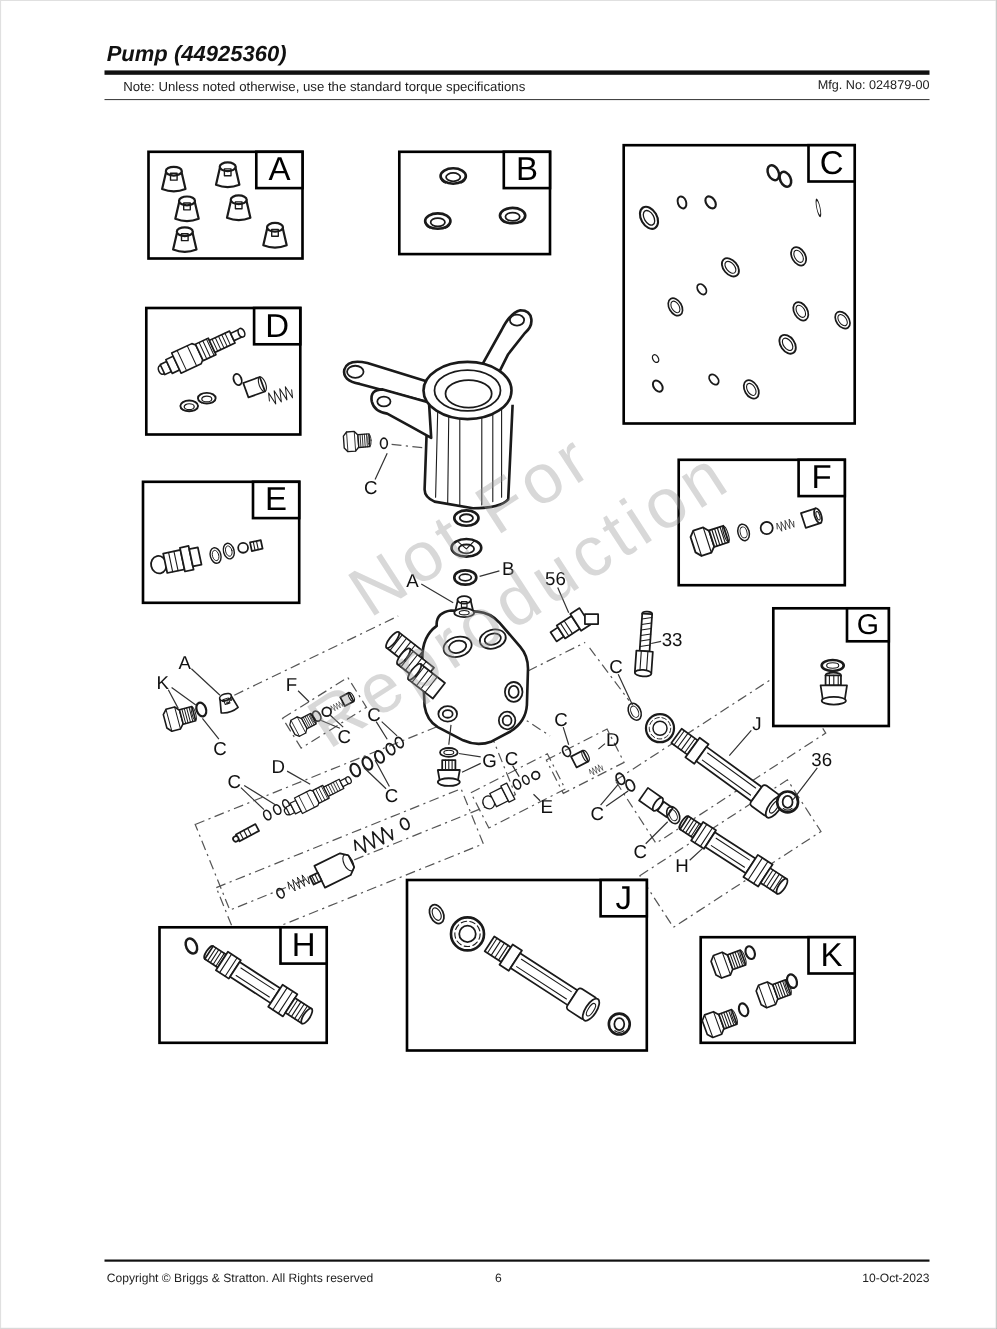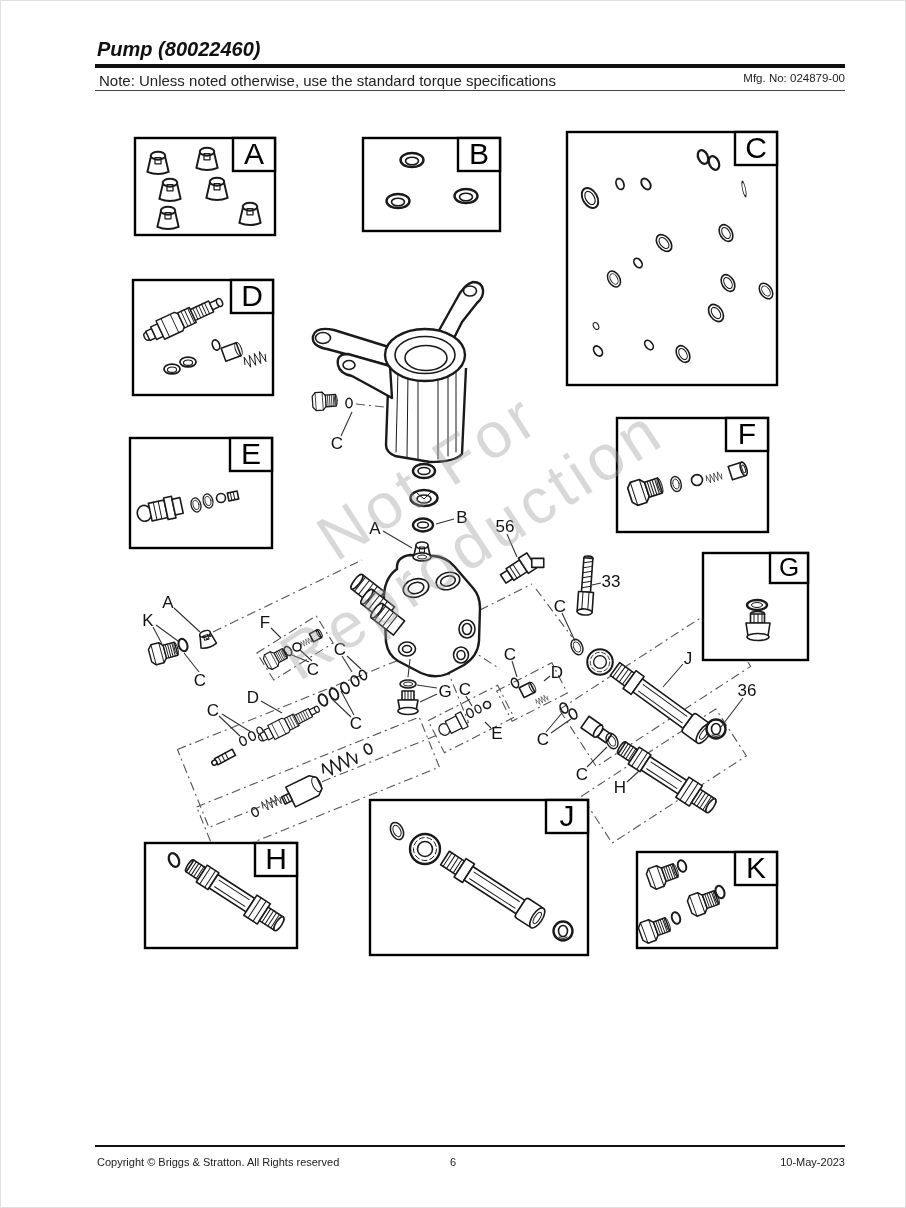--- a/index.html
+++ b/index.html
@@ -1,21 +1,21 @@
 <!DOCTYPE html>
 <html><head>
 <meta charset="utf-8">
 <style>
   html,body{margin:0;padding:0;background:#888;}
   .page{position:relative;width:906px;height:1208px;background:#fff;margin:0 auto;
         font-family:"Liberation Sans", sans-serif;box-shadow:inset 0 0 0 1px #e0e0e0;overflow:hidden;}
   .abs{position:absolute;}
   .title{left:97px;top:38px;font-size:20px;font-weight:bold;font-style:italic;color:#111;}
   .rule-thick{left:95px;top:64px;width:750px;height:4px;background:#111;}
-  .note{left:99px;top:72px;font-size:15px;color:#222;}
+  .note{left:112px;top:72px;font-size:12px;color:#222;}
   .mfg{right:61px;top:72px;font-size:11.5px;color:#222;}
   .rule-thin{left:95px;top:90px;width:750px;height:1px;background:#444;}
   .rule-foot{left:95px;top:1145px;width:750px;height:2px;background:#111;}
   .foot{top:1156px;font-size:11px;color:#222;}
   .foot-left{left:97px;}
   .foot-center{left:0;right:0;text-align:center;}
   .foot-right{right:61px;}
   .watermark{left:40px;top:430px;width:820px;text-align:center;
              transform:rotate(-33deg);font-size:64px;letter-spacing:5px;
              color:#9a9a9a;opacity:0.38;line-height:1.25;pointer-events:none;}
@@ -30,21 +30,21 @@
   .tabtxt-sm{font:26px "Liberation Sans", sans-serif;fill:#000;text-anchor:middle;}
   .callout{font:17px "Liberation Sans", sans-serif;fill:#111;text-anchor:middle;}
   .leader{stroke:#333;stroke-width:1.1;fill:none;}
   .dash{stroke:#555;stroke-width:1.1;fill:none;stroke-dasharray:9 4 2 4;}
 </style>
 </head>
 <body>
 
 <div class="page">
 
-  <div class="abs title">Pump (80022460)</div>
+  <div class="abs title">Pump (44925360)</div>
   <div class="abs rule-thick"></div>
   <div class="abs note">Note: Unless noted otherwise, use the standard torque specifications</div>
   <div class="abs mfg">Mfg. No: 024879-00</div>
   <div class="abs rule-thin"></div>
 
   <svg width="906" height="1208" viewBox="0 0 906 1208">
     <defs>
       <g id="hexplug">
         <path class="fw" d="M-16,-7 L-12,-11.5 L-3,-11.5 L1,-7 L1,7 L-3,11.5 L-12,11.5 L-16,7 Z"></path>
         <path class="ln thin" d="M-12,-11.5 L-12,11.5 M-3,-11.5 L-3,11.5"></path>
@@ -477,15 +477,15 @@
   </svg>
 
   <div class="abs watermark">
     <div>Not For</div>
     <div>Reproduction</div>
   </div>
 
   <div class="abs rule-foot"></div>
   <div class="abs foot foot-left">Copyright ©  Briggs &amp; Stratton. All Rights reserved</div>
   <div class="abs foot foot-center">6</div>
-  <div class="abs foot foot-right">10-May-2023</div>
+  <div class="abs foot foot-right">10-Oct-2023</div>
 
 </div>
 
 </body></html>

